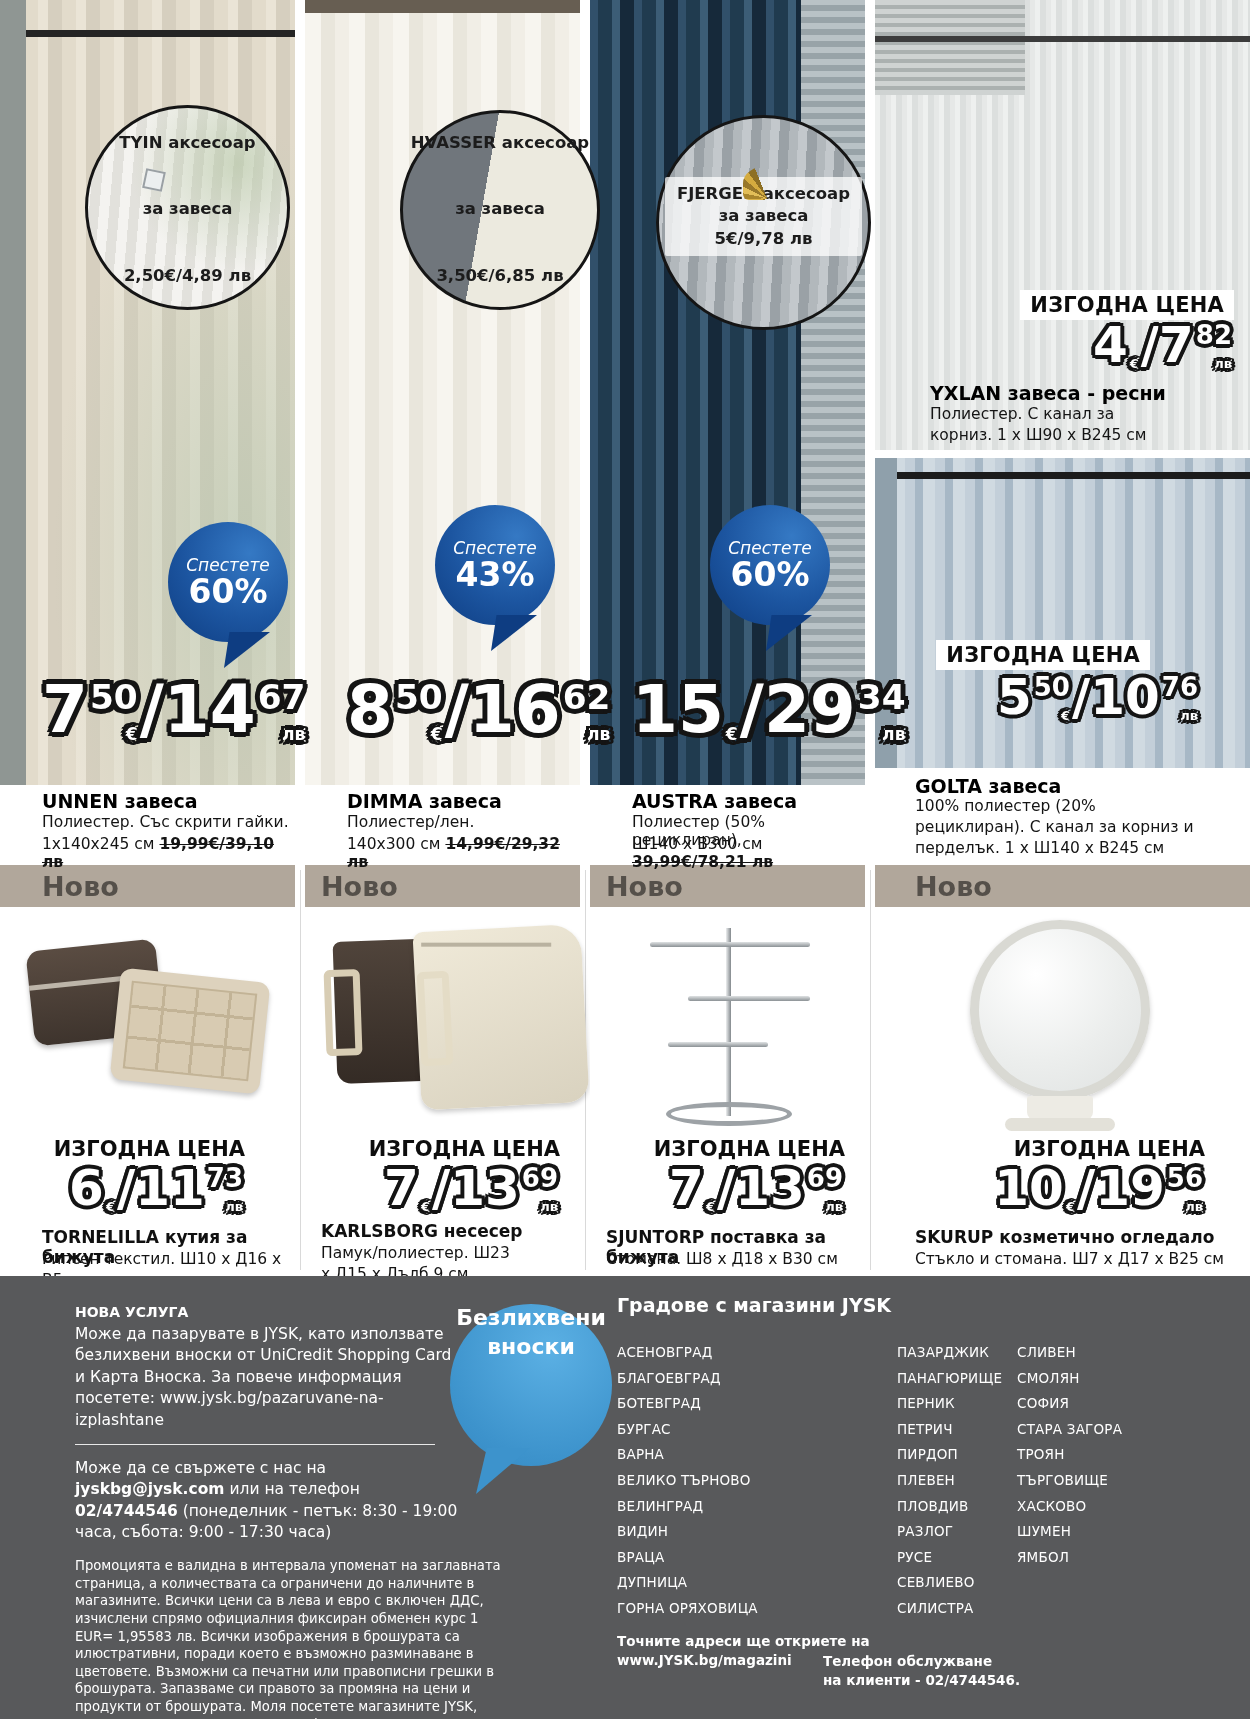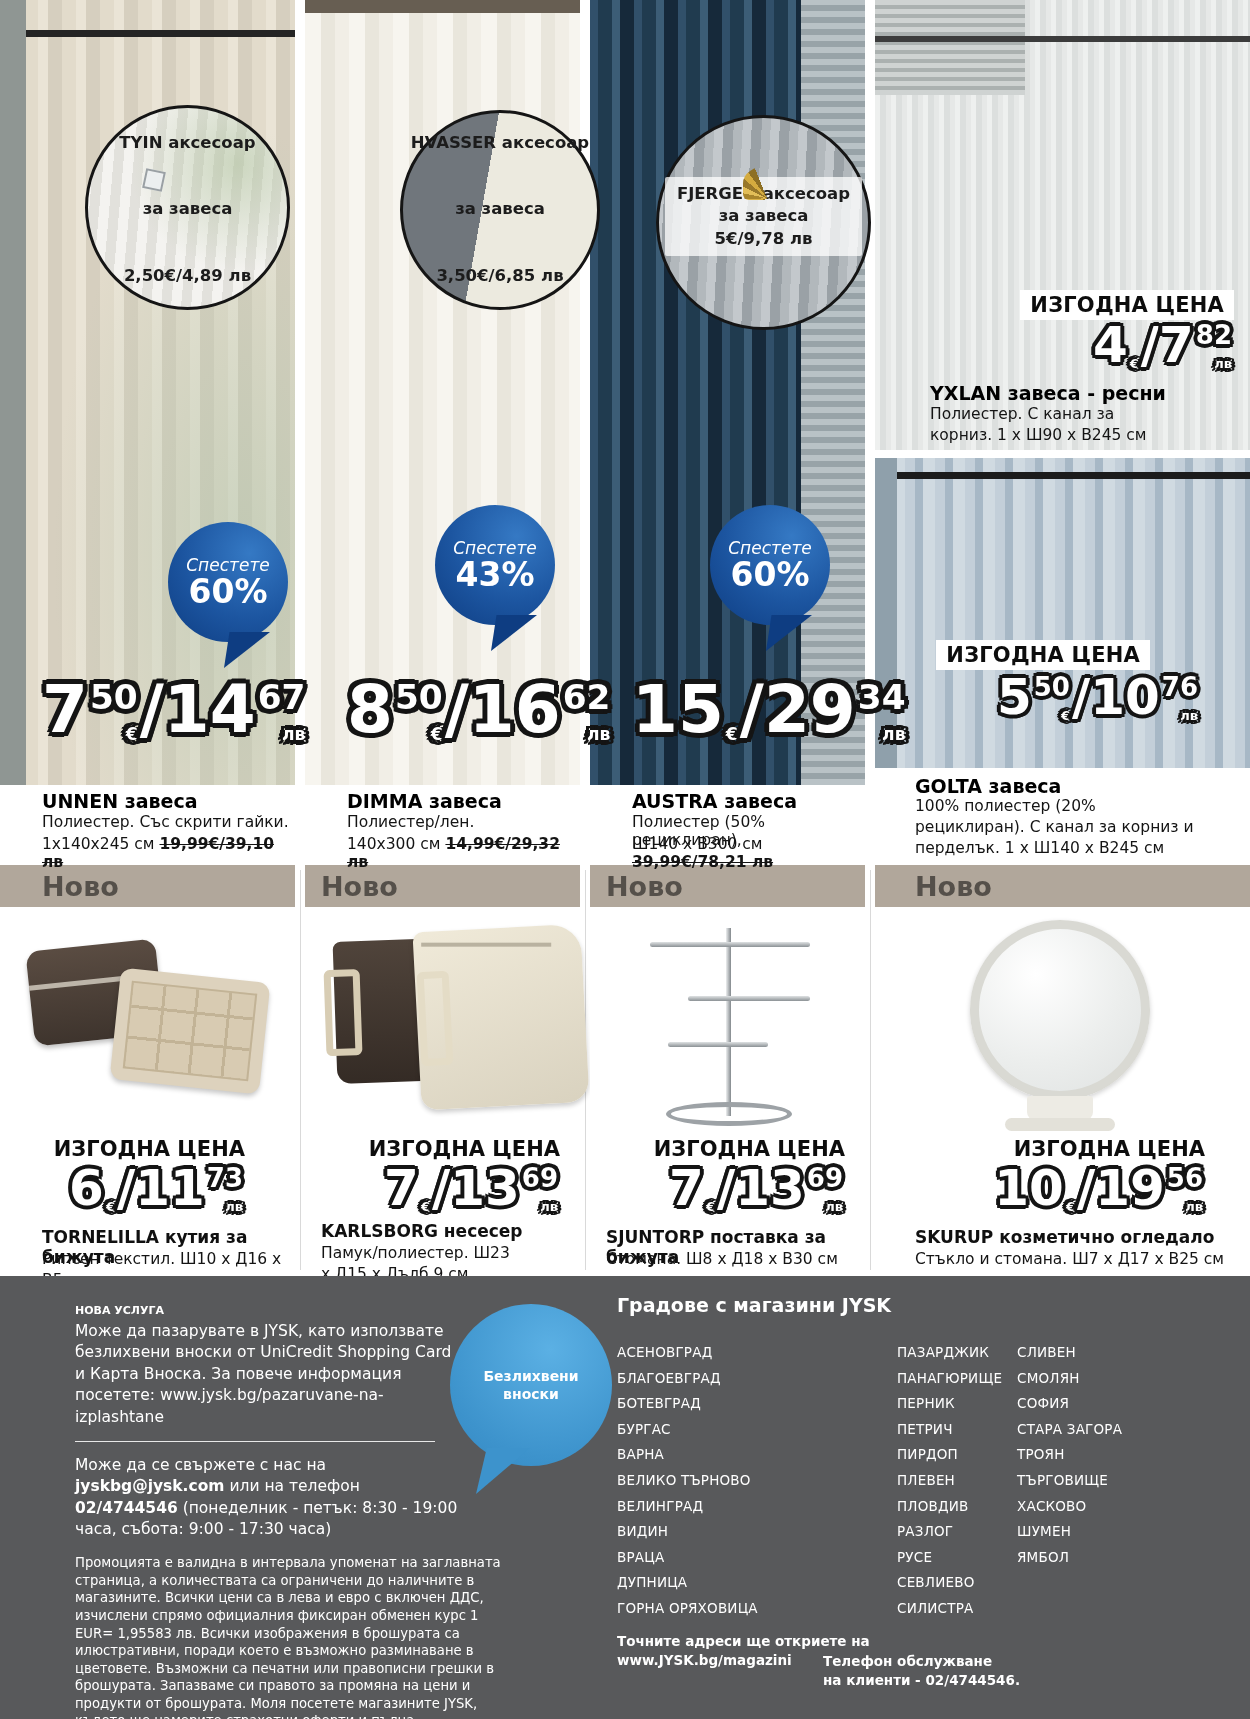--- a/index.html
+++ b/index.html
@@ -116,28 +116,28 @@
        border-radius:50%;box-sizing:border-box;}
   .sk-mirror{position:absolute;left:95px;top:0;width:180px;height:180px;border-radius:50%;
        border:9px solid #d9d9d3;box-sizing:border-box;box-shadow:0 2px 5px rgba(0,0,0,.18);
        background:radial-gradient(circle at 35% 28%,#ffffff,#eceeed 55%,#dfe2e1);}
   .sk-neck{position:absolute;left:152px;top:176px;width:66px;height:24px;background:#edebe4;border-radius:3px 3px 8px 8px;}
   .sk-foot{position:absolute;left:130px;top:198px;width:110px;height:13px;background:#e3e1d9;border-radius:7px;}
 
   
   .footer{position:absolute;left:0;top:1276px;width:1250px;height:443px;background:#58595b;color:#fff;}
   .svc{position:absolute;left:75px;top:28px;width:388px;}
-  .svc-title{font-size:11px;font-weight:700;margin-bottom:4px;}
+  .svc-title{font-size:14px;font-weight:700;margin-bottom:4px;}
   .svc-p{font-size:15.5px;line-height:1.38;}
   .sep{border:none;border-top:1px solid #e8e8e8;margin:13px 0;width:360px;}
   .legal{font-size:13.2px;line-height:1.33;margin-top:14px;width:430px;}
   .bub{position:absolute;left:450px;top:28px;width:162px;height:162px;border-radius:50%;z-index:2;
        background:radial-gradient(circle at 62% 28%,#5bb0e4,#3d93cc 70%,#3488c2);
-       display:flex;flex-direction:column;align-items:center;justify-content:center;
-       font-size:14px;font-weight:700;color:#fff;line-height:1.3;}
+       display:flex;flex-direction:column;align-items:center;
+       font-size:22px;font-weight:700;color:#fff;line-height:1.3;}
   .bub::after{content:"";position:absolute;bottom:-28px;left:26px;width:54px;height:46px;
        background:#3d93cc;clip-path:polygon(20% 0,100% 0,0 100%);}
   .stores{position:absolute;left:617px;top:18px;right:16px;height:420px;}
   .st-title{font-size:19px;font-weight:700;}
   .citycol{position:absolute;top:46px;margin:0;padding:0;list-style:none;}
   .citycol li{font-size:13.5px;line-height:25.6px;letter-spacing:.2px;}
   .c1{left:0;} .c2{left:138px;} .c3{left:280px;} .c4{left:400px;}
   .note{position:absolute;top:338px;font-size:13.5px;font-weight:700;line-height:1.42;}
   .n1{left:0;} .n2{left:206px;margin-top:20px;}
 

